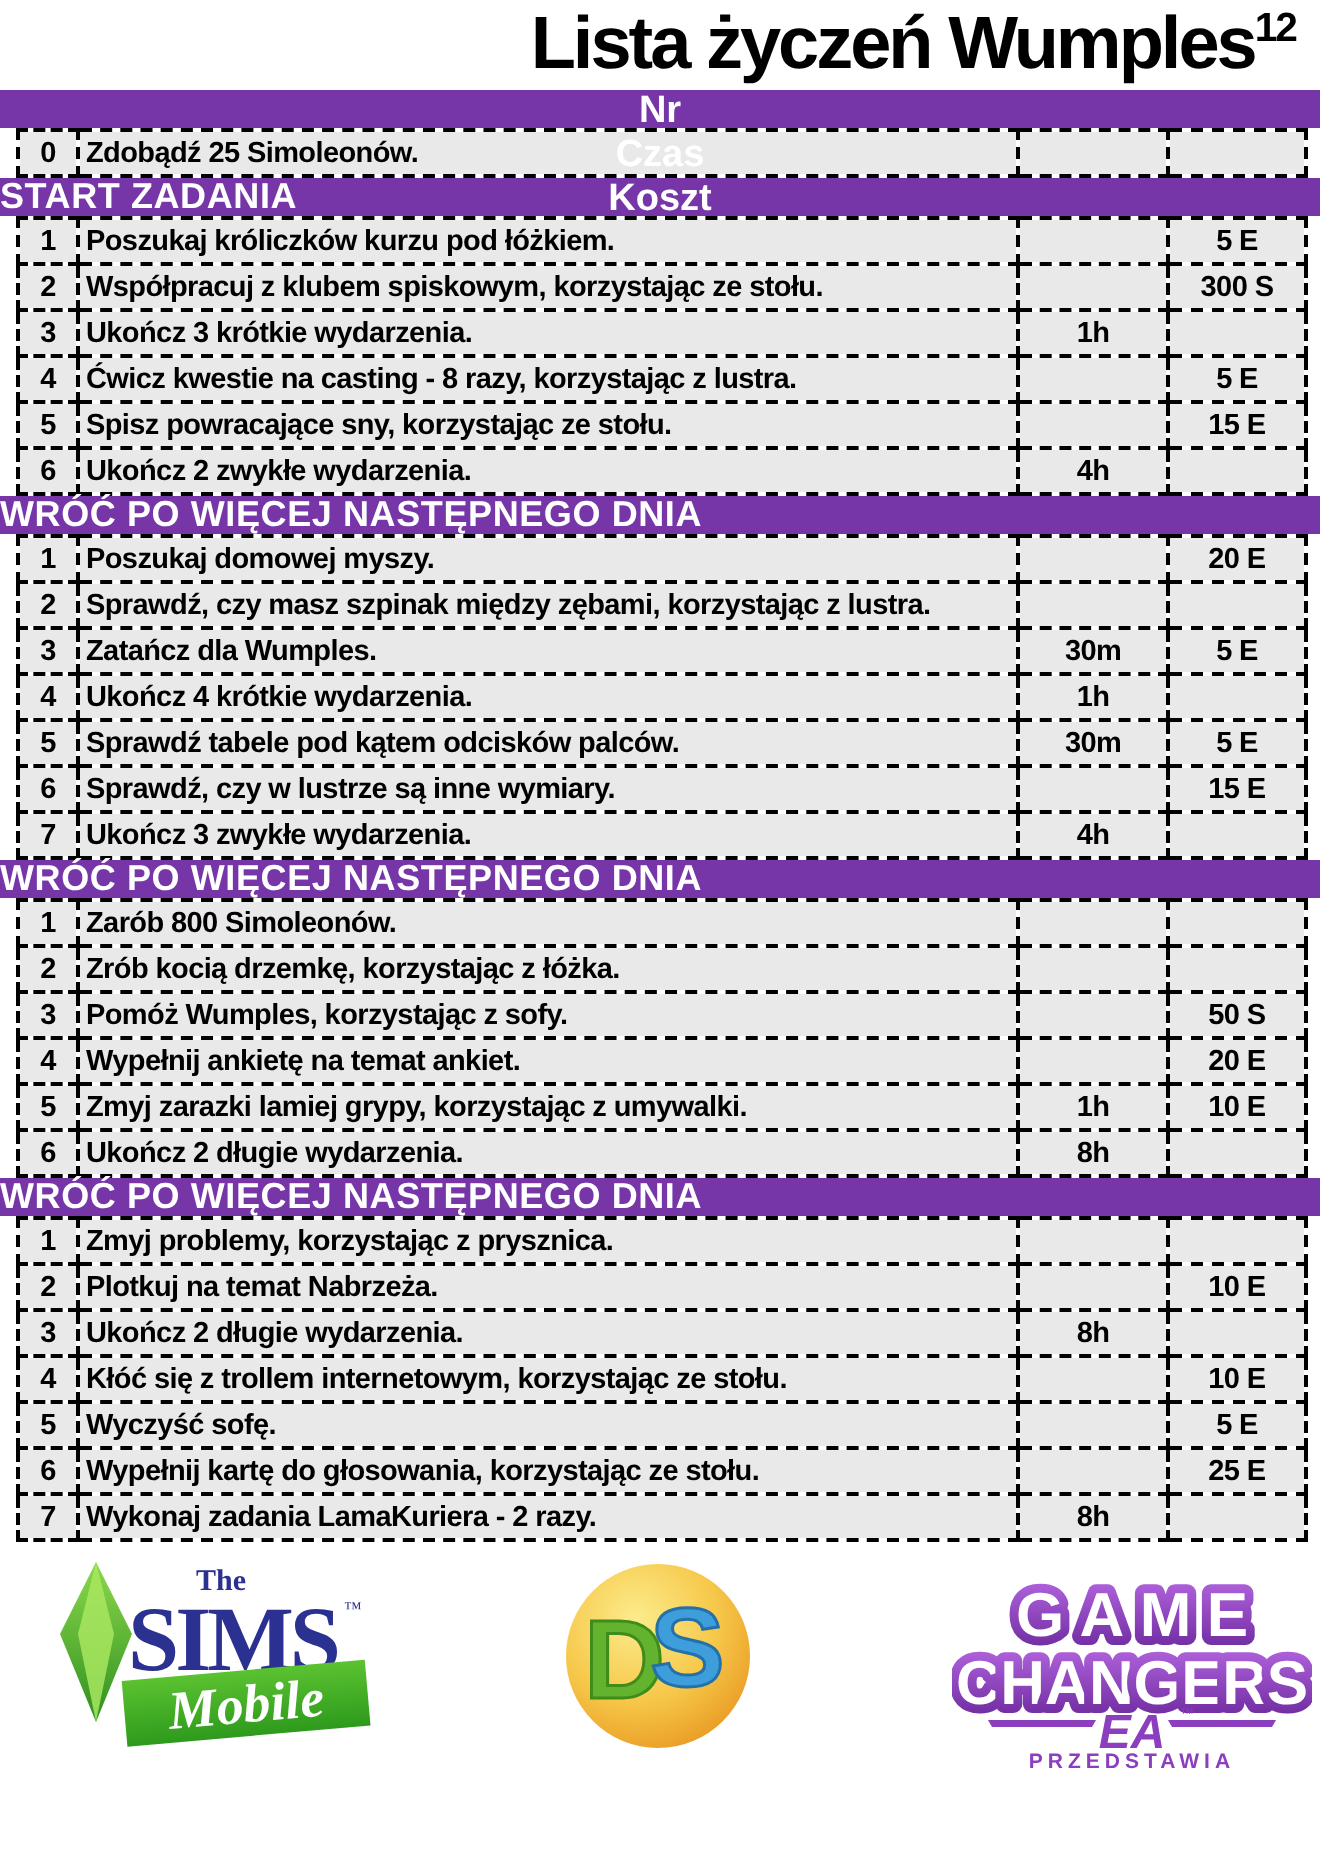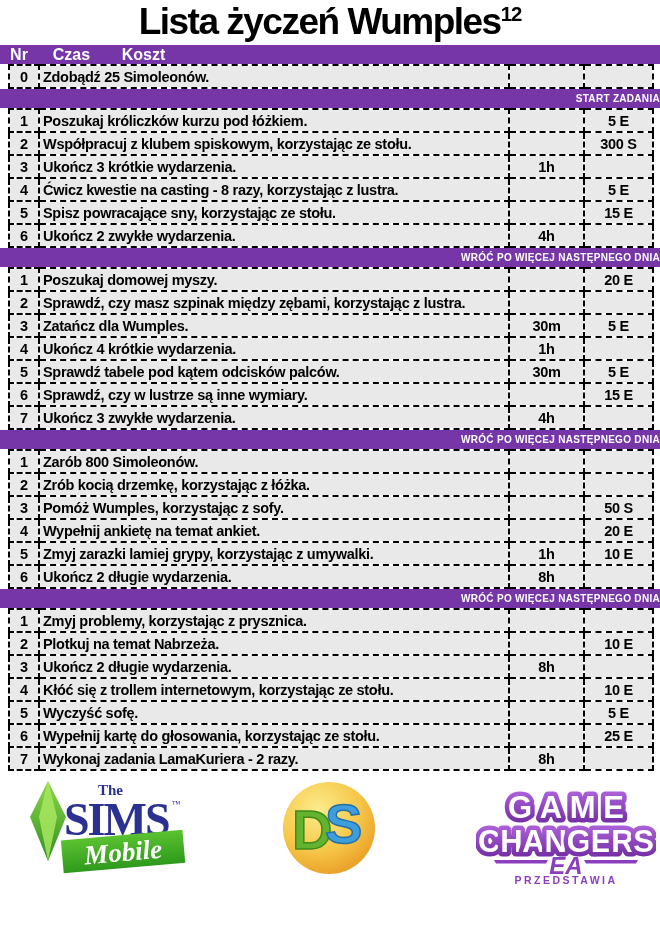--- a/index.html
+++ b/index.html
@@ -4,47 +4,47 @@
 <style>
   * { box-sizing: border-box; }
   html, body { margin: 0; padding: 0; }
   body {
     width: 660px; height: 928px;
     background: #ffffff;
     font-family: "Liberation Sans", sans-serif;
     overflow: hidden;
   }
   .page-title {
-    margin: 1px 0 3px 0;
-    text-align: center;
+    margin: 1px 12px 3px 0;
+    text-align: right;
     font-size: 37px;
     font-weight: bold;
     letter-spacing: -1.5px;
     color: #000;
     line-height: 1.12;
   }
   .page-title sup { font-size: 0.55em; letter-spacing: -1px; }
 
   
   .band {
     width: 660px;
     height: 19px;
     background: #7636A8;
     color: #fff;
     font-weight: bold;
     display: flex;
     align-items: center;
   }
-  .cols-band { padding: 0 4px; font-size: 16px; }
+  .cols-band { padding: 0 4px; font-size: 19px; flex-direction: column; }
   .cols-band span { display: inline-block; text-align: center; }
   .hw-nr   { width: 30px; }
   .hw-act  { width: 470px; }
   .hw-time { width: 75px; }
   .hw-cost { width: 69px; }
-  .band.section { justify-content: flex-end; font-size: 10px; letter-spacing: 0.3px; }
+  .band.section { justify-content: flex-start; font-size: 18px; letter-spacing: 0.3px; }
 
   
   table.block {
     border-collapse: collapse;
     table-layout: fixed;
     width: 644px;
     margin-left: 8px;
   }
   col.w-nr   { width: 30px; }
   col.w-act  { width: 470px; }

